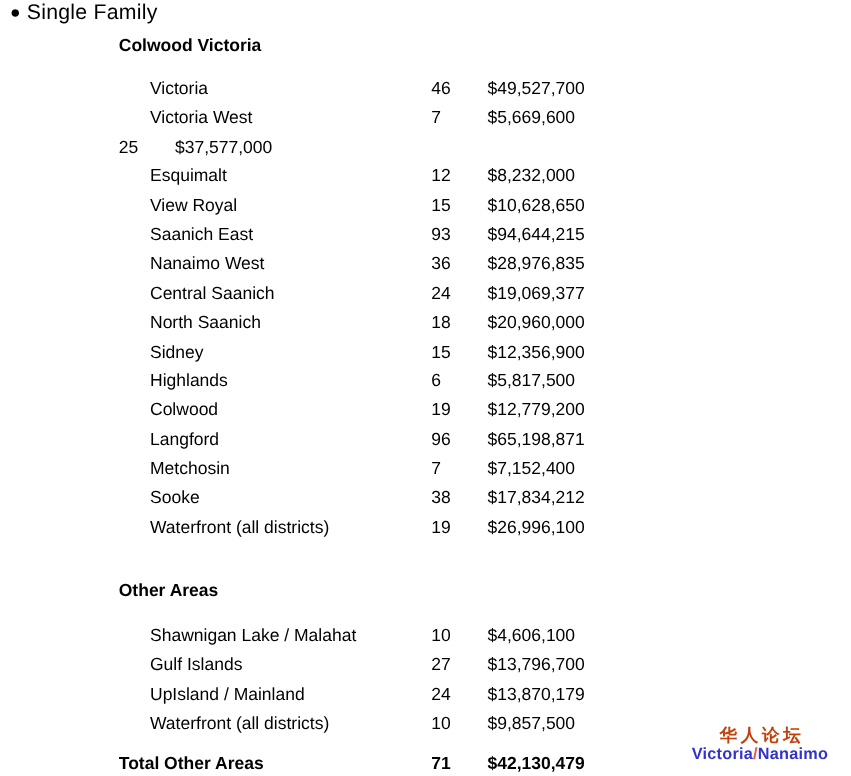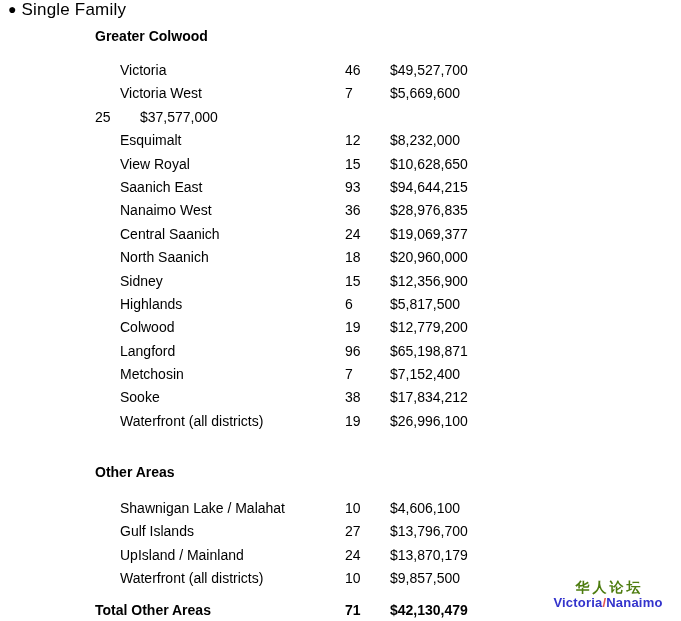--- a/index.html
+++ b/index.html
@@ -102,21 +102,21 @@
 </style>
 </head>
 <body>
 
 <div class="report">
 
   <div class="title-row">
     <span class="bullet">●</span><span class="title-text">Single Family</span>
   </div>
 
-  <div class="sec-header" style="top:29px">Greater Colwood</div>
+  <div class="sec-header" style="top:29px">Colwood Victoria</div>
 
   <div class="rows" style="top:59px">
 
       <div class="row">
         <span class="label">Victoria</span>
         <span class="count">46</span>
         <span class="amount">$49,527,700</span>
       </div>
 
       <div class="row">
@@ -239,17 +239,17 @@
       </div>
     </div>
 
   <div class="row total" style="top:598px">
     <span class="label">Total Other Areas</span>
     <span class="count">71</span>
     <span class="amount">$42,130,479</span>
   </div>
 
   <div class="watermark">
-    <div class="wm-cn" style="color: #4d7c0f; font-family: Liberation Mono, monospace;">华人论坛</div>
+    <div class="wm-cn" style="color: #c2410c;">华人论坛</div>
     <div class="wm-en" style="color: rgb(51, 51, 204);"><span>Victoria</span><span class="wm-slash" style="color: rgb(226, 84, 80);">/</span><span>Nanaimo</span></div>
   </div>
 
 </div>
 
 </body></html>

